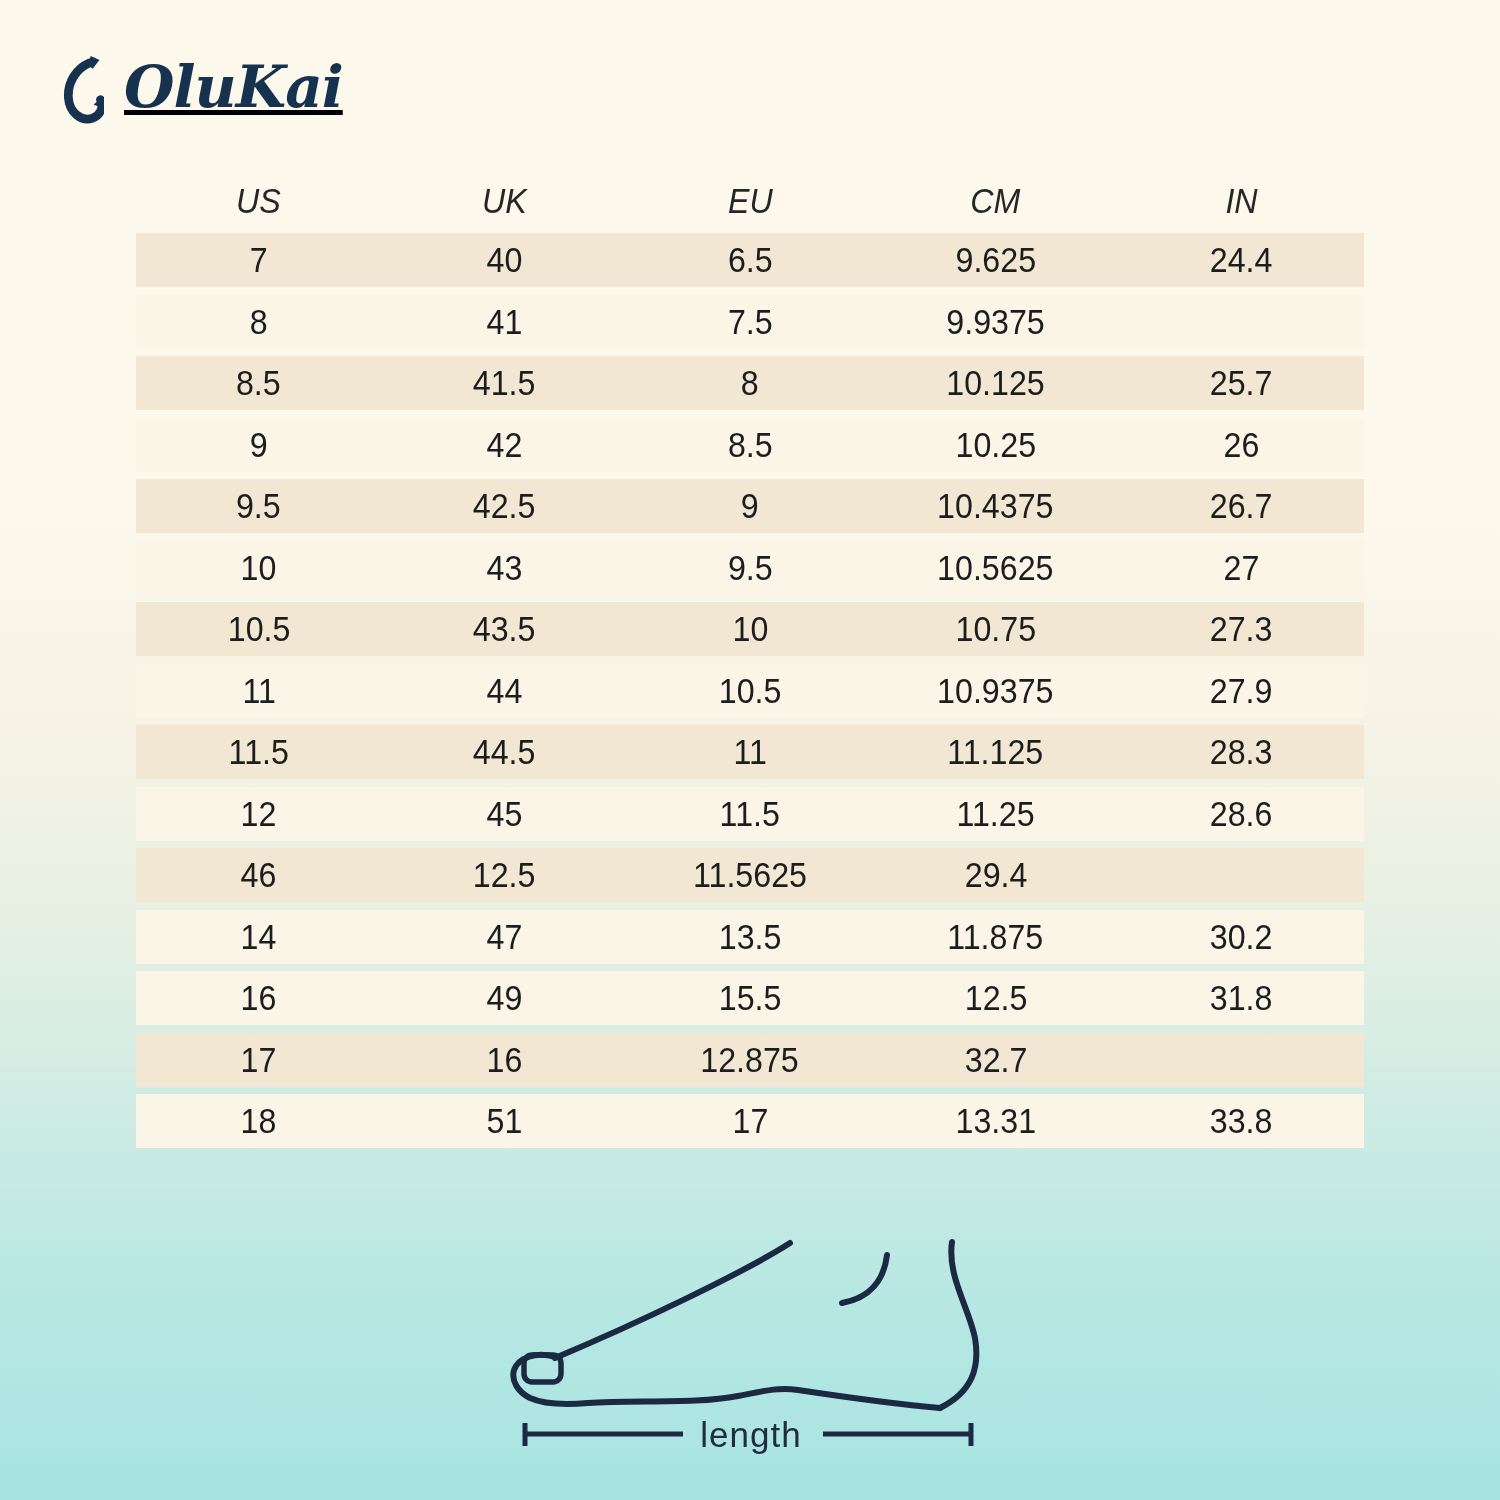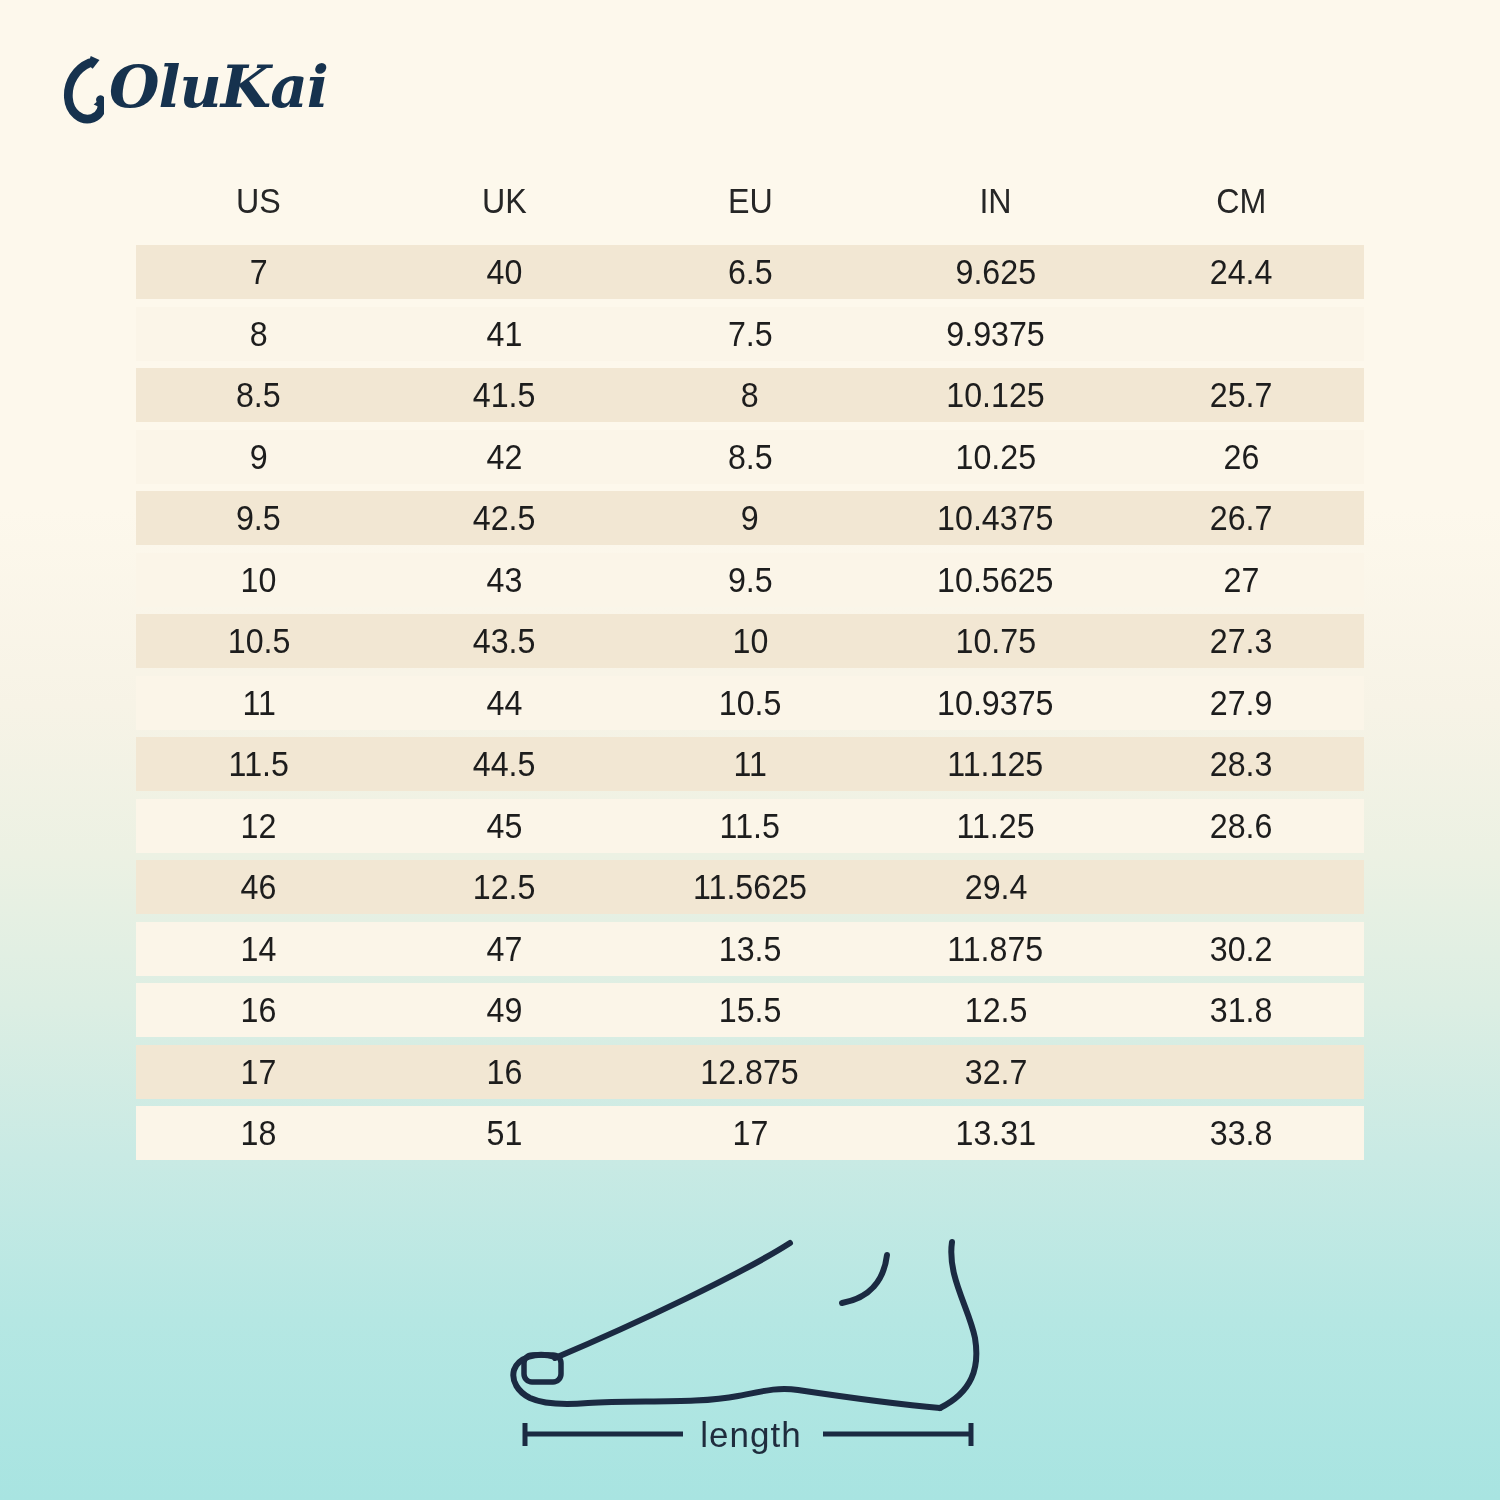--- a/index.html
+++ b/index.html
@@ -5,32 +5,32 @@
   html,body{margin:0;padding:0;}
   body{
     width:1500px;height:1500px;position:relative;overflow:hidden;
     font-family:"Liberation Sans",sans-serif;
     background:linear-gradient(to bottom,
       #fdf8ec 0%, #fdf8ec 34%, #f7f3e6 47%, #ecf1e3 57%,
       #dceee3 67%, #c9eae4 77%, #b5e7e3 88%, #a8e4e1 100%);
   }
   .logo{
     position:absolute;left:60px;top:54px;
-    display:flex;align-items:flex-start;gap:5px;
+    display:flex;align-items:flex-start;gap:20px;text-decoration:underline;
   }
   .hook{display:block;margin-top:2px;}
   .brand{
     font-family:"DejaVu Serif","Liberation Serif",serif;
     font-style:italic;font-weight:bold;
     font-size:58px;line-height:66px;color:#16324e;letter-spacing:-1px;
   }
   .size-table{position:absolute;left:136px;top:176px;width:1228px;}
   .header-row{
     display:grid;grid-template-columns:repeat(5,1fr);
-    height:49px;align-items:center;margin-bottom:20px;
+    height:49px;align-items:center;margin-bottom:8px;font-style:italic;
   }
   .header-cell{text-align:center;font-size:35px;color:#262626;}
   .row{
     display:grid;grid-template-columns:repeat(5,1fr);
     height:54px;align-items:center;margin-bottom:7.5px;
   }
   .row.odd{background:#f2e7d3;}
   .row.even{background:#fbf5e8;}
   .cell{text-align:center;font-size:35px;color:#1d1d1d;}
   .cond{display:inline-block;transform:scaleX(0.92);transform-origin:center;}
@@ -50,22 +50,22 @@
     <path d="M41,44 L45,55 L34,50 Z" fill="#16324e"></path>
   </svg>
   <span class="brand">OluKai</span>
 </div>
 
 <div class="size-table">
   <div class="header-row">
       <div class="header-cell"><span class="cond">US</span></div>
       <div class="header-cell"><span class="cond">UK</span></div>
       <div class="header-cell"><span class="cond">EU</span></div>
+      <div class="header-cell"><span class="cond">CM</span></div>
       <div class="header-cell"><span class="cond">IN</span></div>
-      <div class="header-cell"><span class="cond">CM</span></div>
     </div>
   <div>
       <div class="row odd">
         <div class="cell"><span class="cond">7</span></div>
         <div class="cell"><span class="cond">40</span></div>
         <div class="cell"><span class="cond">6.5</span></div>
         <div class="cell"><span class="cond">9.625</span></div>
         <div class="cell"><span class="cond">24.4</span></div>
       </div>
       <div class="row even">

